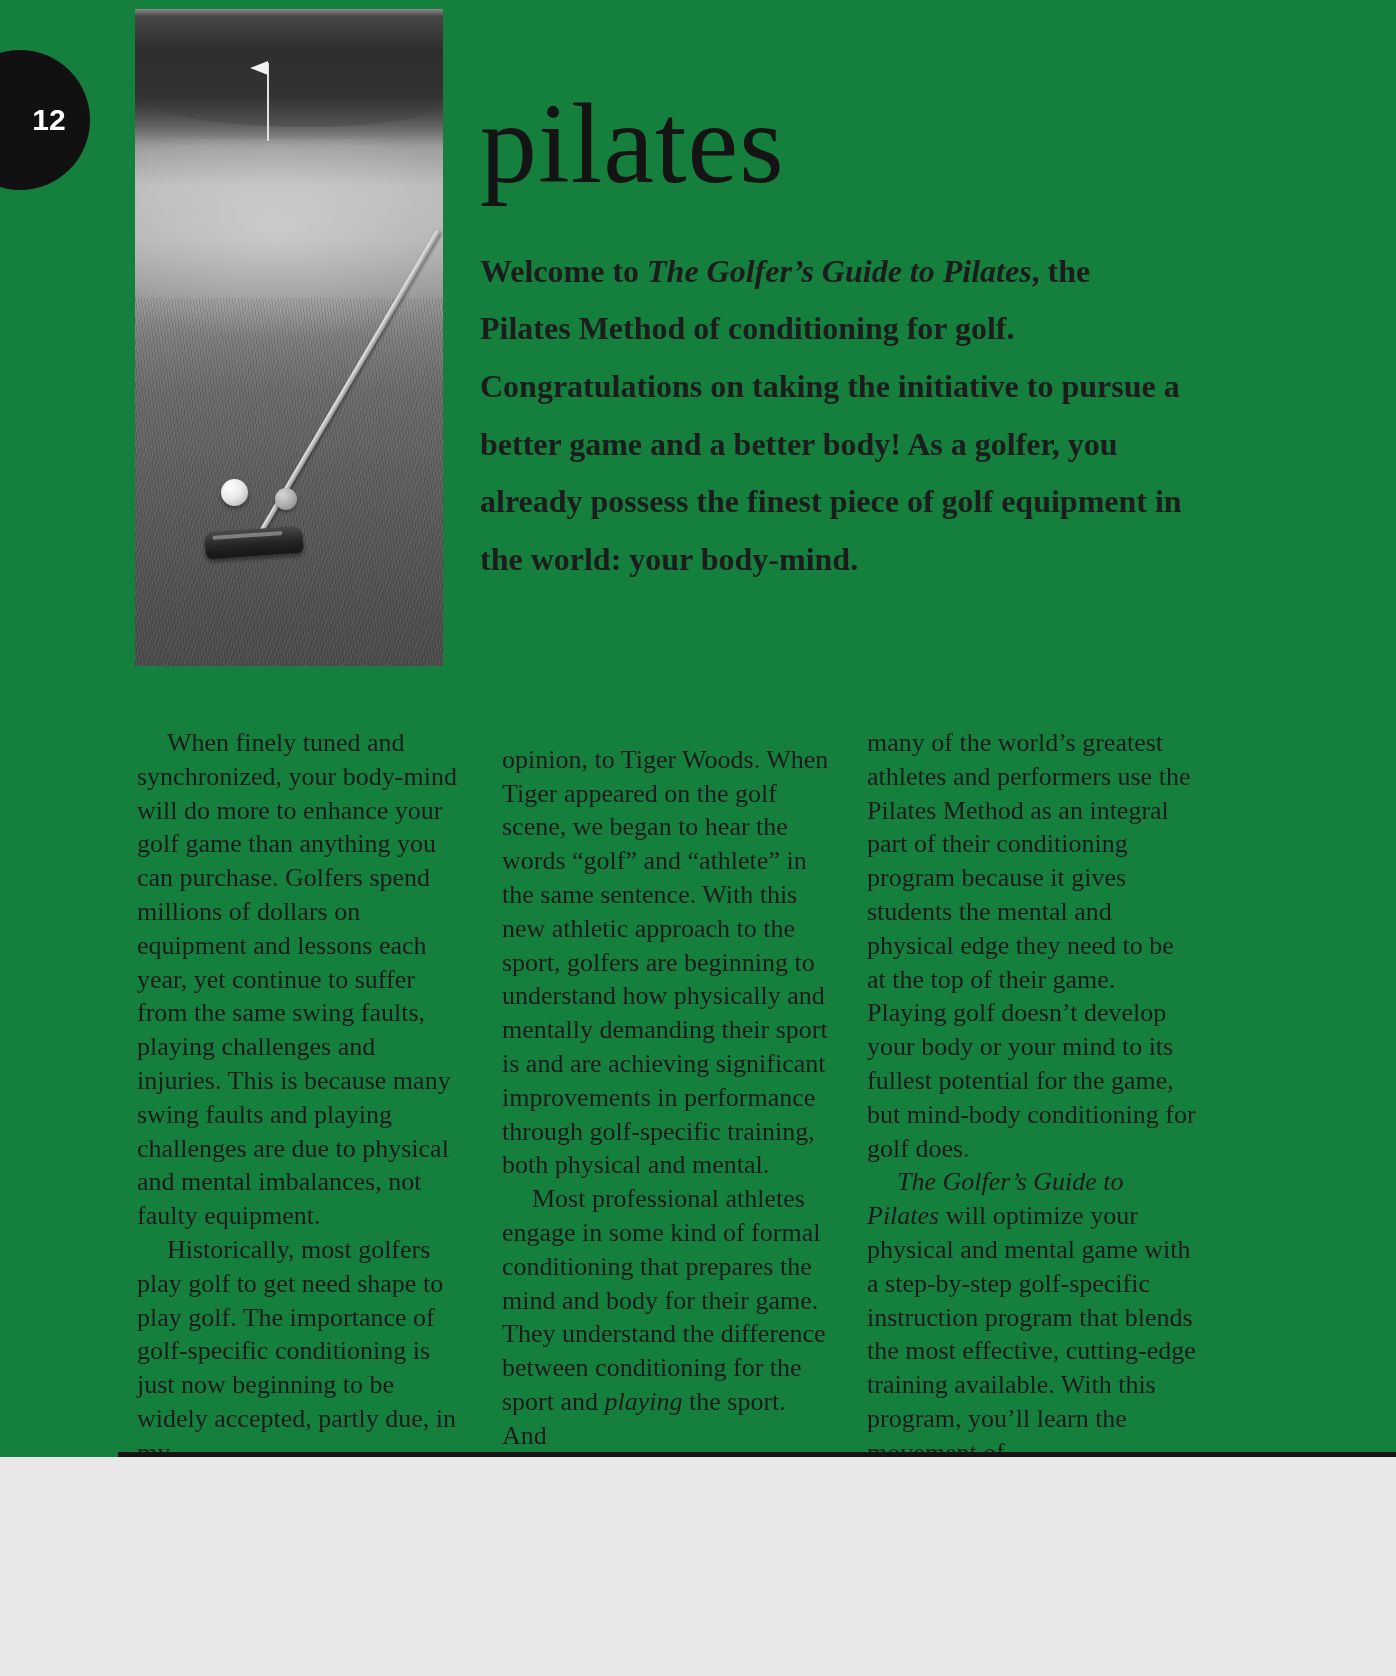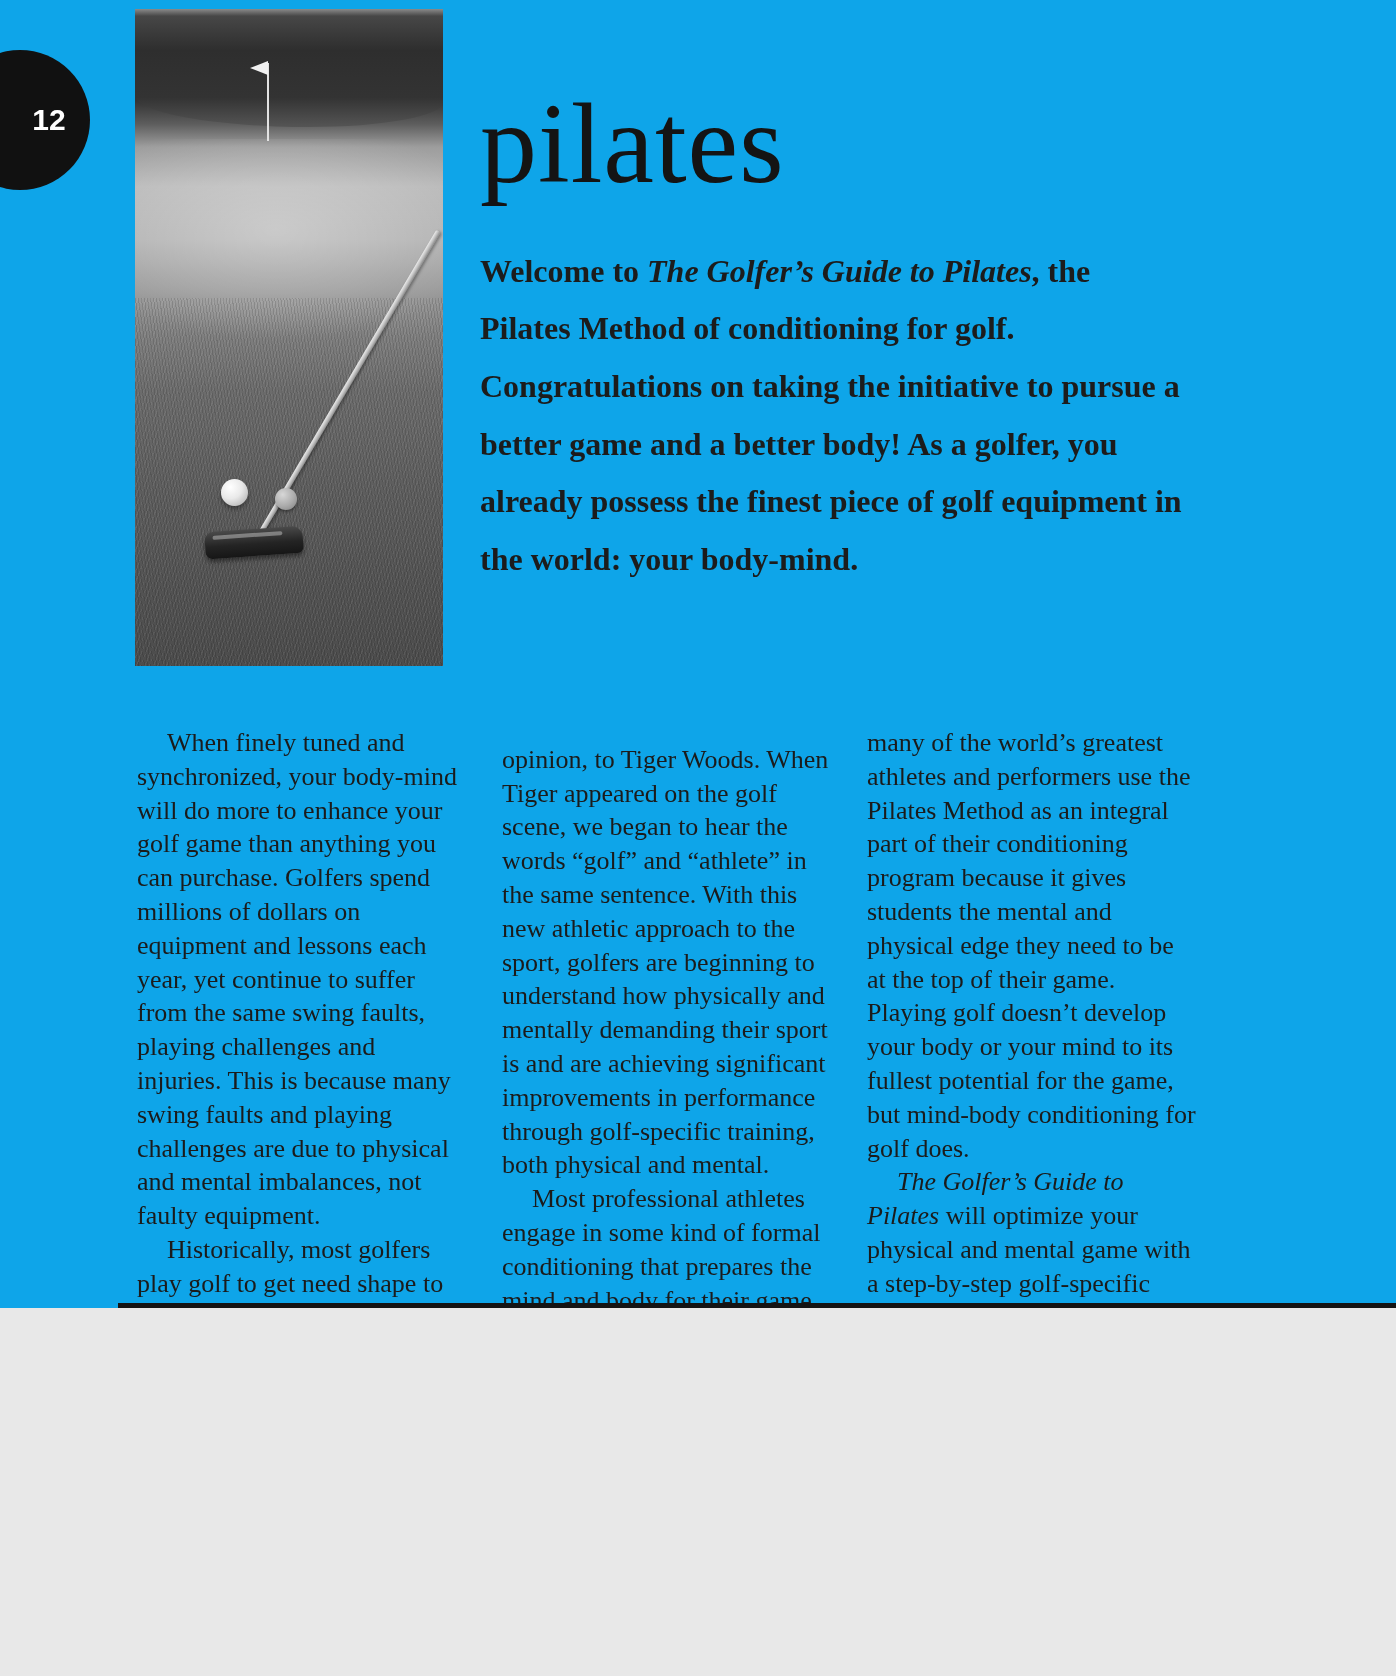--- a/index.html
+++ b/index.html
@@ -1,20 +1,20 @@
 <!DOCTYPE html>
 <html><head>
 <meta charset="utf-8">
 <style>
   html, body { margin:0; padding:0; background:#e8e8e8; }
   .page {
     position:relative;
-    width:1396px; height:1308px;
+    width:1396px; height:1457px;
     margin:0 auto;
-    background:#0ea5e9;
+    background:#15803d;
     font-family:"Liberation Serif", serif;
     color:#1a1a1a;
     overflow:hidden;
   }
 
   
   .page-badge {
     position:absolute; left:-50px; top:50px;
     width:140px; height:140px;
     background:#111111;

